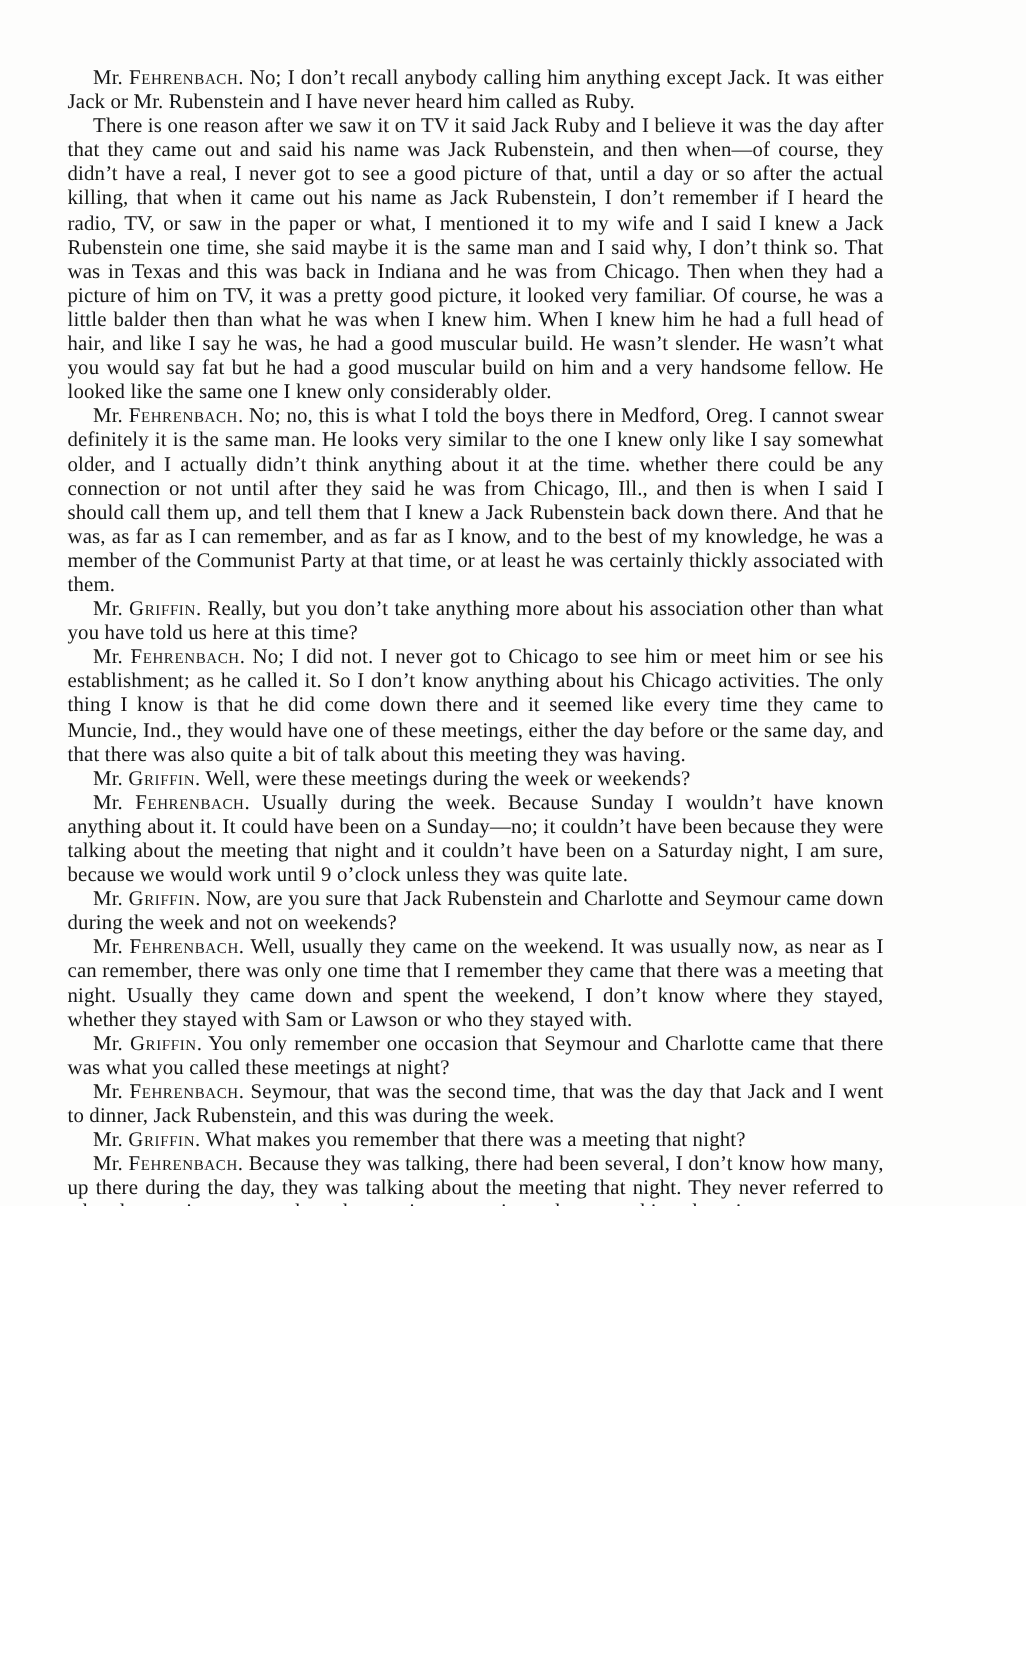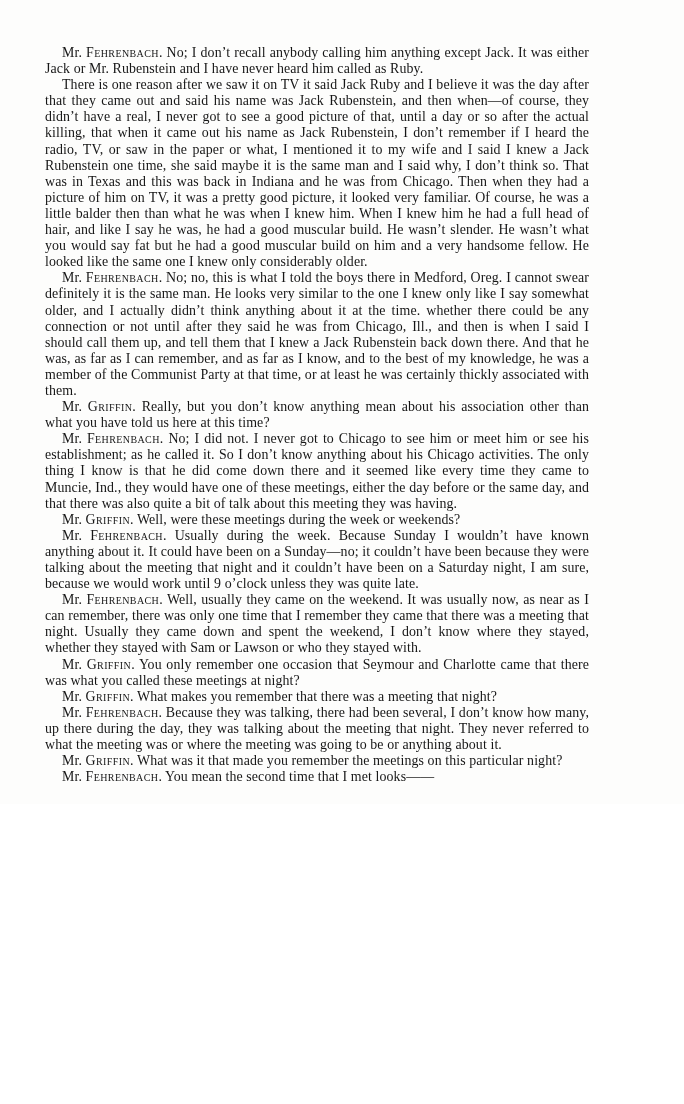--- a/index.html
+++ b/index.html
@@ -49,25 +49,27 @@
   }
 </style>
 </head>
 <body>
 
 <div class="page">
   <div class="text-block">
       <p><span class="speaker">Mr. <span class="sc">Fehrenbach</span>. </span><span>No; I don’t recall anybody calling him anything except Jack.  It was either Jack or Mr. Rubenstein and I have never heard him called as Ruby.</span></p>
       <p><span>There is one reason after we saw it on TV it said Jack Ruby and I believe it was the day after that they came out and said his name was Jack Rubenstein, and then when—of course, they didn’t have a real, I never got to see a good picture of that, until a day or so after the actual killing, that when it came out his name as Jack Rubenstein, I don’t remember if I heard the radio, TV, or saw in the paper or what, I mentioned it to my wife and I said I knew a Jack Rubenstein one time, she said maybe it is the same man and I said why, I don’t think so.  That was in Texas and this was back in Indiana and he was from Chicago.  Then when they had a picture of him on TV, it was a pretty good picture, it looked very familiar.  Of course, he was a little balder then than what he was when I knew him.  When I knew him he had a full head of hair, and like I say he was, he had a good muscular build.  He wasn’t slender.  He wasn’t what you would say fat but he had a good muscular build on him and a very handsome fellow.  He looked like the same one I knew only considerably older.</span></p>
       <p><span class="speaker">Mr. <span class="sc">Fehrenbach</span>. </span><span>No; no, this is what I told the boys there in Medford, Oreg. I cannot swear definitely it is the same man.  He looks very similar to the one I knew only like I say somewhat older, and I actually didn’t think anything about it at the time. whether there could be any connection or not until after they said he was from Chicago, Ill., and then is when I said I should call them up, and tell them that I knew a Jack Rubenstein back down there.  And that he was, as far as I can remember, and as far as I know, and to the best of my knowledge, he was a member of the Communist Party at that time, or at least he was certainly thickly associated with them.</span></p>
-      <p><span class="speaker">Mr. <span class="sc">Griffin</span>. </span><span>Really, but you don’t know anything mean about his association other than what you have told us here at this time?</span></p>
+      <p><span class="speaker">Mr. <span class="sc">Griffin</span>. </span><span>Really, but you don’t take anything more about his association other than what you have told us here at this time?</span></p>
       <p><span class="speaker">Mr. <span class="sc">Fehrenbach</span>. </span><span>No; I did not.  I never got to Chicago to see him or meet him or see his establishment; as he called it.  So I don’t know anything about his Chicago activities.  The only thing I know is that he did come down there and it seemed like every time they came to Muncie, Ind., they would have one of these meetings, either the day before or the same day, and that there was also quite a bit of talk about this meeting they was having.</span></p>
       <p><span class="speaker">Mr. <span class="sc">Griffin</span>. </span><span>Well, were these meetings during the week or weekends?</span></p>
       <p><span class="speaker">Mr. <span class="sc">Fehrenbach</span>. </span><span>Usually during the week.  Because Sunday I wouldn’t have known anything about it.  It could have been on a Sunday—no; it couldn’t have been because they were talking about the meeting that night and it couldn’t have been on a Saturday night, I am sure, because we would work until 9 o’clock unless they was quite late.</span></p>
+      <p><span class="speaker">Mr. <span class="sc">Griffin</span>. </span><span>Now, are you sure that Jack Rubenstein and Charlotte and Seymour came down during the week and not on weekends?</span></p>
       <p><span class="speaker">Mr. <span class="sc">Fehrenbach</span>. </span><span>Well, usually they came on the weekend.  It was usually now, as near as I can remember, there was only one time that I remember they came that there was a meeting that night.  Usually they came down and spent the weekend, I don’t know where they stayed, whether they stayed with Sam or Lawson or who they stayed with.</span></p>
       <p><span class="speaker">Mr. <span class="sc">Griffin</span>. </span><span>You only remember one occasion that Seymour and Charlotte came that there was what you called these meetings at night?</span></p>
+      <p><span class="speaker">Mr. <span class="sc">Fehrenbach</span>. </span><span>Seymour, that was the second time, that was the day that Jack and I went to dinner, Jack Rubenstein, and this was during the week.</span></p>
       <p><span class="speaker">Mr. <span class="sc">Griffin</span>. </span><span>What makes you remember that there was a meeting that night?</span></p>
       <p><span class="speaker">Mr. <span class="sc">Fehrenbach</span>. </span><span>Because they was talking, there had been several, I don’t know how many, up there during the day, they was talking about the meeting that night.  They never referred to what the meeting was or where the meeting was going to be or anything about it.</span></p>
       <p><span class="speaker">Mr. <span class="sc">Griffin</span>. </span><span>What was it that made you remember the meetings on this particular night?</span></p>
       <p><span class="speaker">Mr. <span class="sc">Fehrenbach</span>. </span><span>You mean the second time that I met looks——</span></p>
     </div>
   <div class="page-number">315</div>
 </div>
 
 </body></html>

